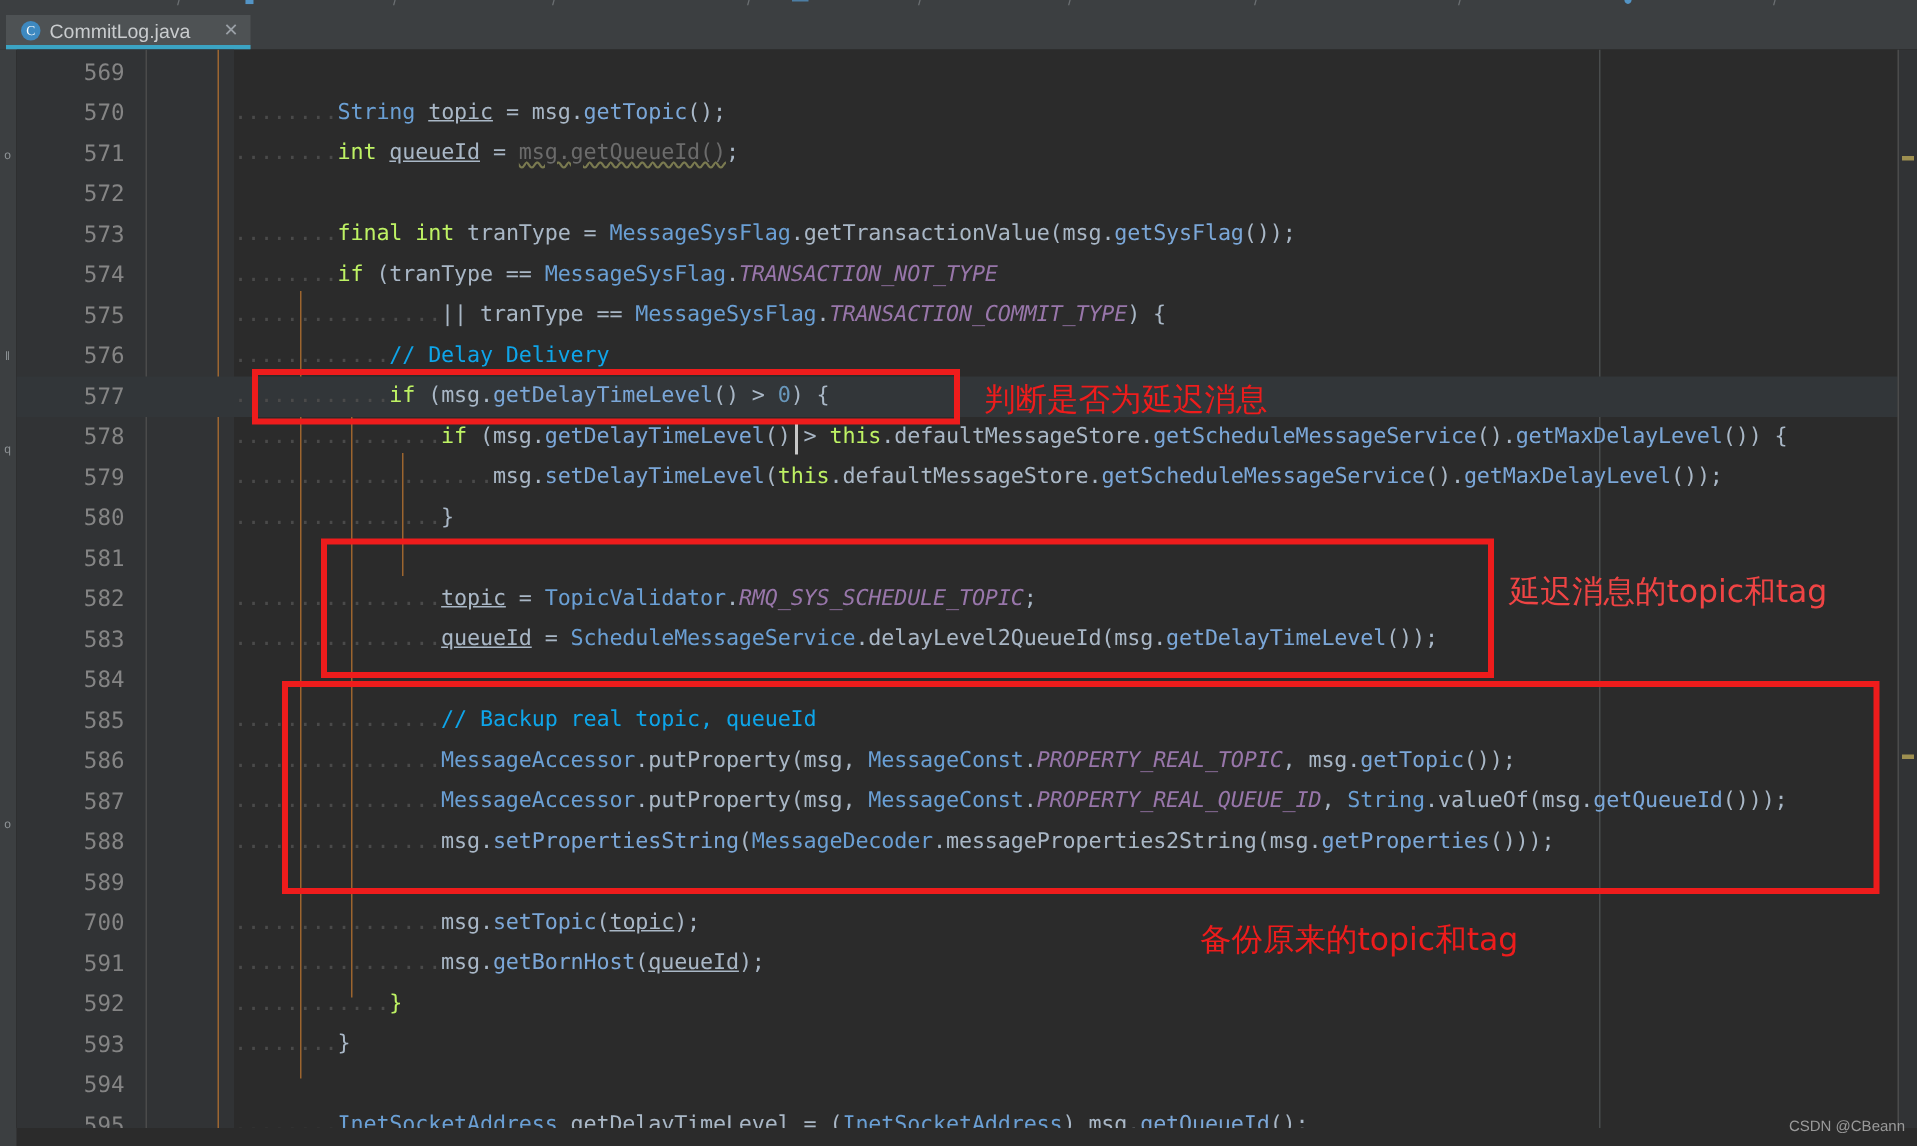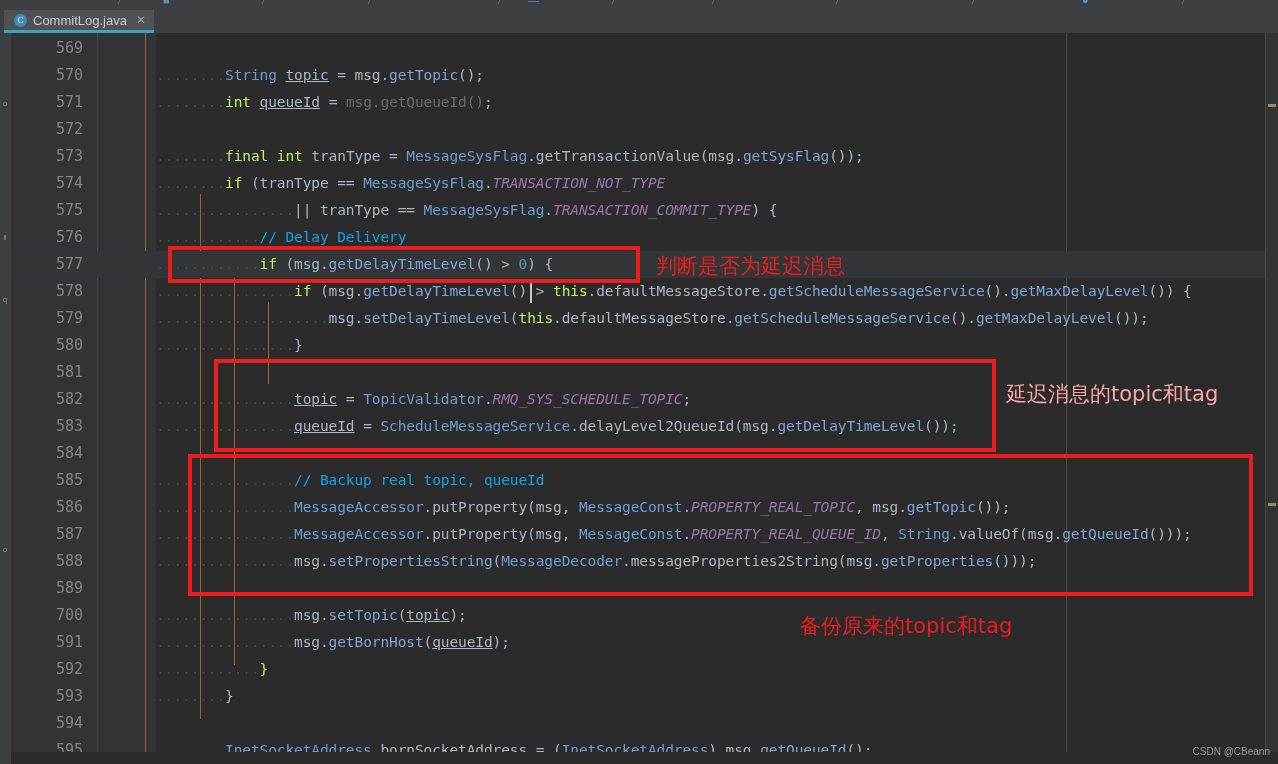--- a/index.html
+++ b/index.html
@@ -51,21 +51,21 @@
     background: #3e89c0;
     color: #ffffff;
     font-size: 9px; line-height: 13px; text-align: center;
     font-family: "Liberation Serif", serif;
     margin-right: 6px;
     flex: 0 0 auto;
   }
   #editor-tab .tname {
     color: #c9ccce; font-size: 13px;
     font-family: "Liberation Sans", sans-serif;
-    margin-right: 9px;
+    margin-right: 22px;
   }
   #editor-tab .tclose {
     color: #9aa0a6; font-size: 12px;
     font-family: "Liberation Sans", sans-serif;
     line-height: 12px;
   }
 
   
   #left-strip {
     position: absolute; left: 0; top: 33px;
@@ -143,20 +143,21 @@
   .fn      { color: #7ba7d8; }
   .fnd     { color: #a9b7c6; }
   .cmt     { color: #0ea5e9; }
   .num     { color: #6897bb; }
   .stat    { color: #9876aa; font-style: italic; }
   .fld     { color: #a9b7c6; text-decoration: underline; }
   .greyed  { color: #6b6b6b; }
   .ws      { color: #4a4a4a; }
   .ident   { color: #a9b7c6; }
   .wavy {
+    text-decoration: underline;
     text-decoration-style: wavy;
     text-decoration-color: #7a7a50;
   }
 
   
   #caret {
     position: absolute;
     width: 2px; background: #c8c8c8;
   }
 
@@ -257,33 +258,33 @@
       <div class="line" style="top: 434px;"><span class="lnum">585</span><span class="code"><span class="ws">................</span><span class="cmt">// Backup real topic, queueId</span></span></div>
       <div class="line" style="top: 461px;"><span class="lnum">586</span><span class="code"><span class="ws">................</span><span class="typ">MessageAccessor</span><span class="ident">.</span><span class="fnd">putProperty</span><span class="ident">(msg, </span><span class="typ">MessageConst</span><span class="ident">.</span><span class="stat">PROPERTY_REAL_TOPIC</span><span class="ident">, msg.</span><span class="fn">getTopic</span><span class="ident">());</span></span></div>
       <div class="line" style="top: 488px;"><span class="lnum">587</span><span class="code"><span class="ws">................</span><span class="typ">MessageAccessor</span><span class="ident">.</span><span class="fnd">putProperty</span><span class="ident">(msg, </span><span class="typ">MessageConst</span><span class="ident">.</span><span class="stat">PROPERTY_REAL_QUEUE_ID</span><span class="ident">, </span><span class="typ">String</span><span class="ident">.</span><span class="fnd">valueOf</span><span class="ident">(msg.</span><span class="fn">getQueueId</span><span class="ident">()));</span></span></div>
       <div class="line" style="top: 515px;"><span class="lnum">588</span><span class="code"><span class="ws">................</span><span class="ident">msg.</span><span class="fn">setPropertiesString</span><span class="ident">(</span><span class="typ">MessageDecoder</span><span class="ident">.</span><span class="fnd">messageProperties2String</span><span class="ident">(msg.</span><span class="fn">getProperties</span><span class="ident">()));</span></span></div>
       <div class="line" style="top: 542px;"><span class="lnum">589</span><span class="code"></span></div>
       <div class="line" style="top: 569px;"><span class="lnum">700</span><span class="code"><span class="ws">................</span><span class="ident">msg.</span><span class="fn">setTopic</span><span class="ident">(</span><span class="fld">topic</span><span class="ident">);</span></span></div>
       <div class="line" style="top: 596px;"><span class="lnum">591</span><span class="code"><span class="ws">................</span><span class="ident">msg.</span><span class="fn">getBornHost</span><span class="ident">(</span><span class="fld">queueId</span><span class="ident">);</span></span></div>
       <div class="line" style="top: 623px;"><span class="lnum">592</span><span class="code"><span class="ws">............</span><span class="kw">}</span></span></div>
       <div class="line" style="top: 650px;"><span class="lnum">593</span><span class="code"><span class="ws">........</span><span class="ident">}</span></span></div>
       <div class="line" style="top: 677px;"><span class="lnum">594</span><span class="code"></span></div>
-      <div class="line" style="top: 704px;"><span class="lnum">595</span><span class="code"><span class="ws">........</span><span class="typ">InetSocketAddress</span><span class="ident"> bornSocketAddress = (</span><span class="typ">InetSocketAddress</span><span class="ident">) msg.</span><span class="fn">getQueueId</span><span class="ident">();</span></span></div>
+      <div class="line" style="top: 704px;"><span class="lnum">595</span><span class="code"><span class="ws">........</span><span class="typ">InetSocketAddress</span><span class="ident"> getDelayTimeLevel = (</span><span class="typ">InetSocketAddress</span><span class="ident">) msg.</span><span class="fn">getQueueId</span><span class="ident">();</span></span></div>
     </div>
 
   <div id="caret" style="left:519px; top:249px; height:21px;"></div>
 
   <div id="analysis-gutter">
     <div class="err" style="top:71px; background:#9d8f50;"></div>
     <div class="err" style="top:470px; background:#9d8f50;"></div>
   </div>
 </div>
 
 <div id="annotation-layer">
     <div class="redbox" style="left: 168px; top: 246px; width: 472px; height: 37px; border-color: rgb(238, 28, 28);"></div>
     <div class="redbox" style="left: 214px; top: 359px; width: 782px; height: 93px; border-color: rgb(238, 28, 28);"></div>
     <div class="redbox" style="left: 188px; top: 454px; width: 1065px; height: 142px; border-color: rgb(238, 28, 28);"></div>
     <div class="redtext" style="left: 656px; top: 252px; color: rgb(238, 28, 28);">判断是否为延迟消息</div>
-    <div class="redtext" style="left: 1006px; top: 380px; color: #fca5a5;">延迟消息的topic和tag</div>
+    <div class="redtext" style="left: 1006px; top: 380px; color: #ef4444;">延迟消息的topic和tag</div>
     <div class="redtext" style="left: 800px; top: 612px; color: rgb(238, 28, 28);">备份原来的topic和tag</div>
   </div>
 
 <div id="watermark">CSDN @CBeann</div>
 
 </body></html>

